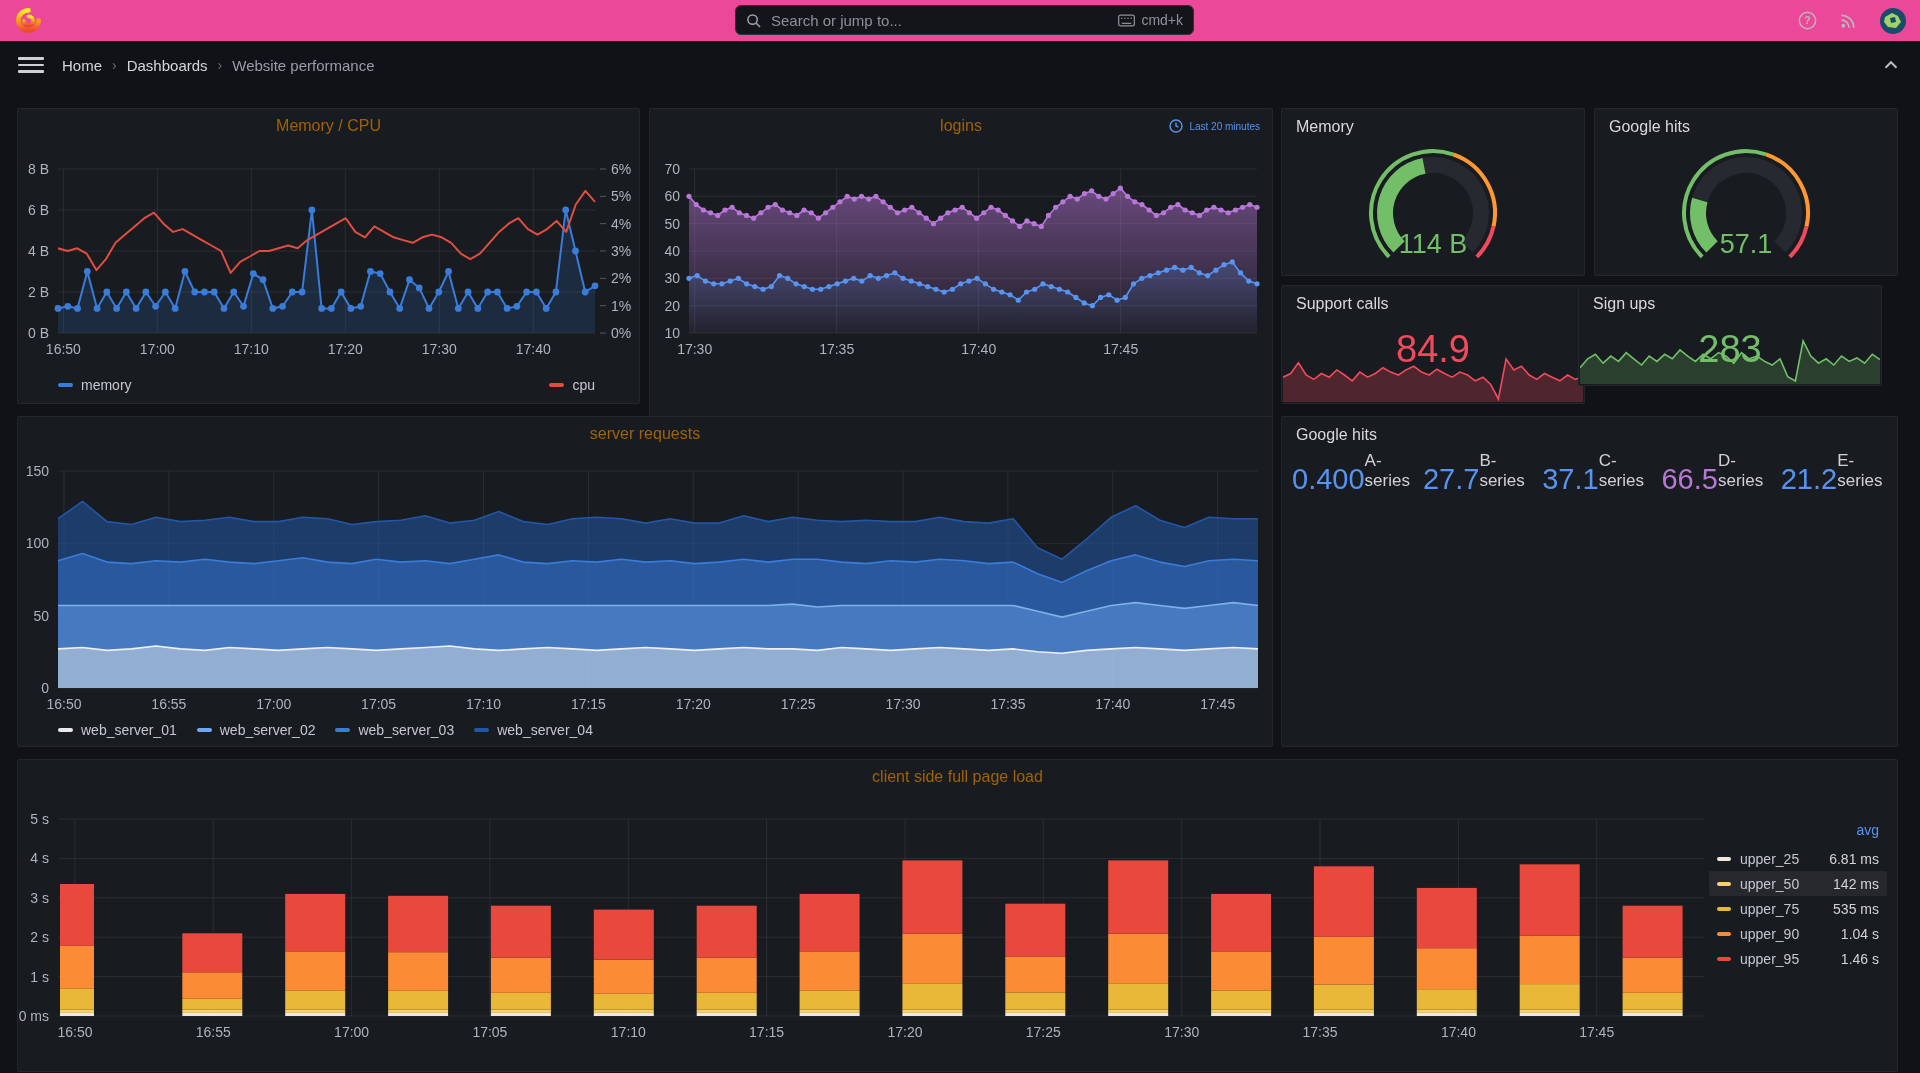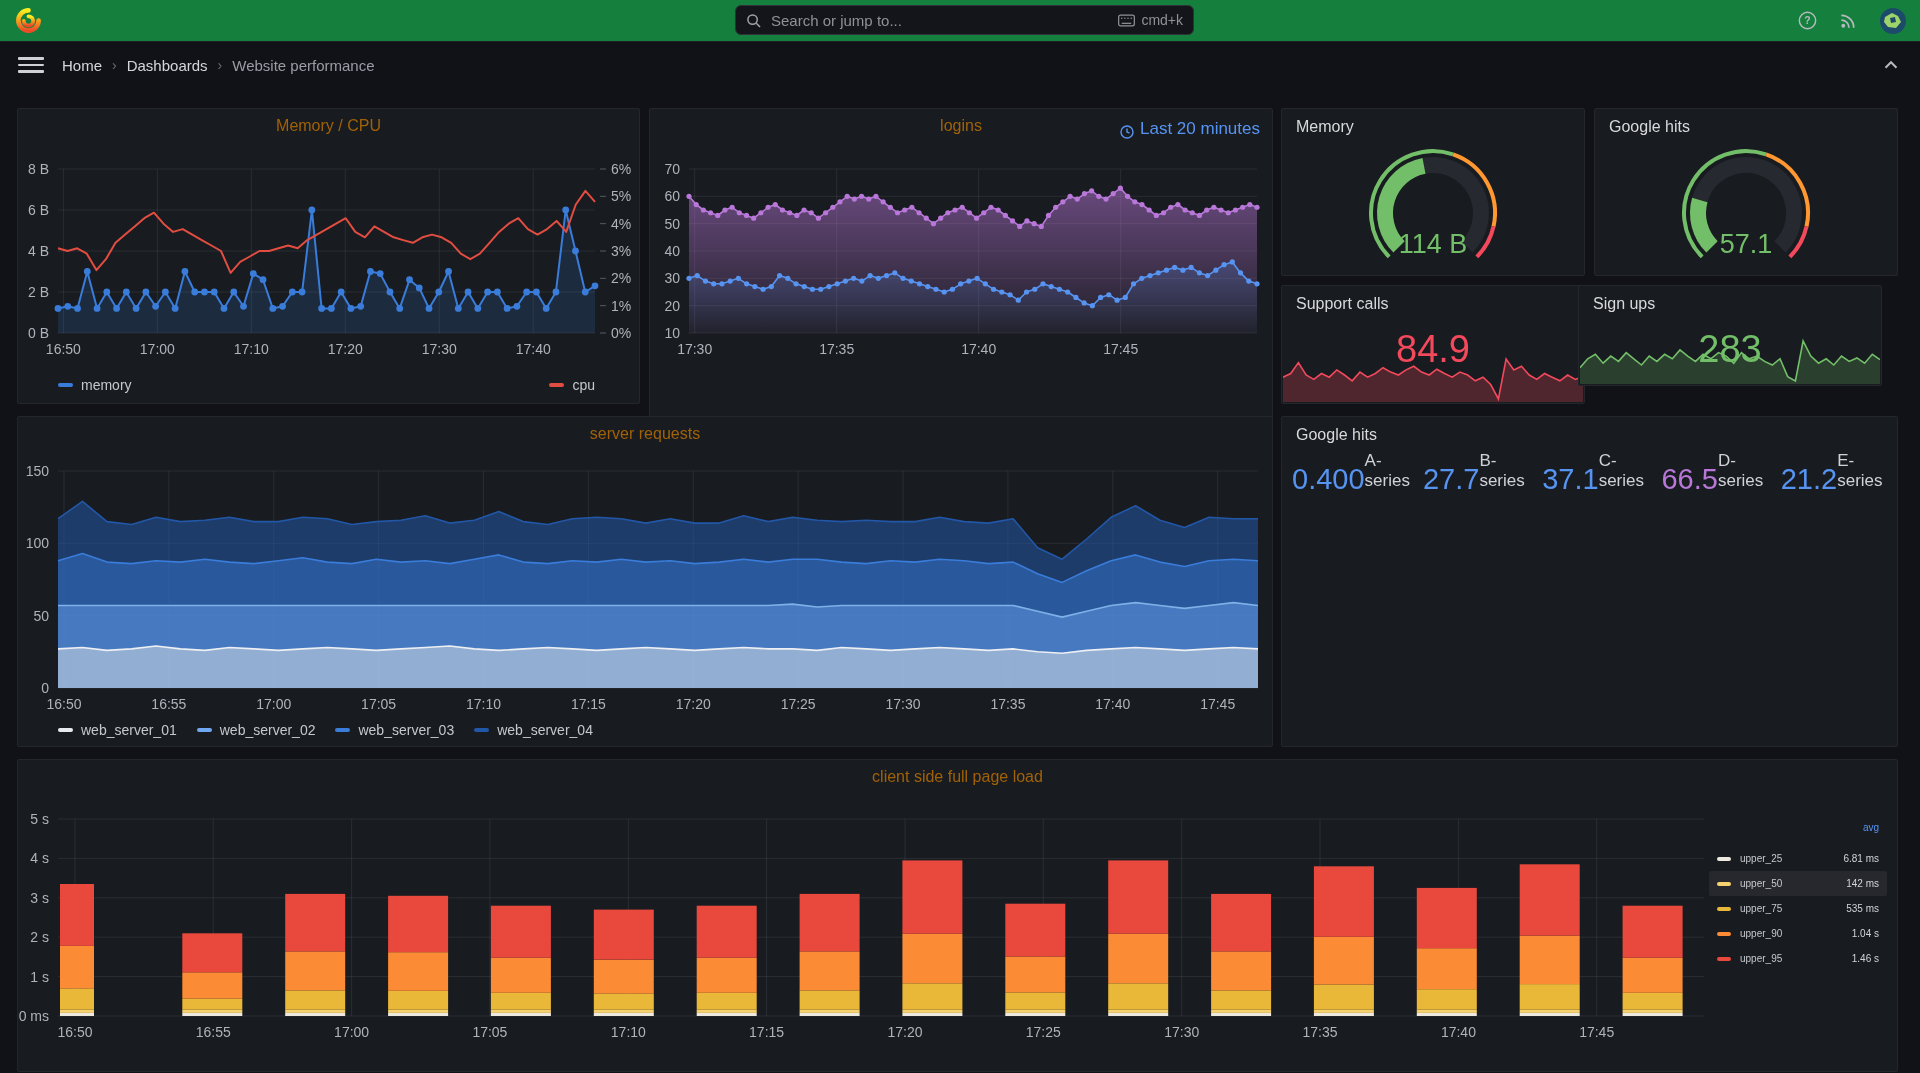--- a/index.html
+++ b/index.html
@@ -1,17 +1,17 @@
 <!DOCTYPE html>
 <html><head>
 <meta charset="utf-8">
 <style>
   html,body{margin:0;padding:0;width:1920px;height:1073px;overflow:hidden;background:#111217;
     font-family:"Liberation Sans",sans-serif;-webkit-font-smoothing:antialiased;}
-  .topbar{position:absolute;left:0;top:0;width:1920px;height:41px;background:#15803d;border-bottom:1px solid #1c1e22;}
+  .topbar{position:absolute;left:0;top:0;width:1920px;height:41px;background:#ec4899;border-bottom:1px solid #1c1e22;}
   .crumbbar{position:absolute;left:0;top:42px;width:1920px;height:46px;background:#111217;}
   .searchbox{position:absolute;left:735px;top:5px;width:459px;height:30px;background:#13151a;border:1px solid #2f3238;
     border-radius:6px;display:flex;align-items:center;padding:0 10px;box-sizing:border-box;color:#8e9197;}
   .searchbox input{background:transparent;border:0;outline:0;color:#c6c8cf;font-size:15px;flex:1;
     font-family:"Liberation Sans",sans-serif;}
   .searchbox input::placeholder{color:#8e9197;}
   .kbd{display:flex;align-items:center;gap:6px;color:#8e9197;font-size:14px;}
   .topicons{position:absolute;right:14px;top:0;height:41px;display:flex;align-items:center;gap:22px;}
   .crumbs{position:absolute;left:62px;top:0;height:46px;display:flex;align-items:center;gap:10px;font-size:15px;}
   .crumbs .lnk{color:#d5d6da;cursor:pointer;}
@@ -21,30 +21,30 @@
   .burger i{display:block;height:2.5px;background:#cfd1d6;border-radius:1px;}
   .collapse{position:absolute;right:18px;top:12px;width:22px;height:22px;cursor:pointer;}
   .panel{position:absolute;background:#181B1F;border:1px solid #23262B;border-radius:2px;box-sizing:border-box;}
   .ptitle{position:absolute;top:8px;left:0;right:0;text-align:center;font-size:16px;font-weight:500;color:#a16207;cursor:pointer;}
   .ptitle-left{position:absolute;top:9px;left:14px;font-size:16px;font-weight:500;color:#D8D9DA;cursor:pointer;}
   .chart{position:absolute;inset:0;}
   svg text{font-family:"Liberation Sans",sans-serif;}
   .legend{position:absolute;display:flex;gap:20px;font-size:14px;color:#c6c8cf;align-items:center;}
   .legend .it{display:flex;align-items:center;gap:8px;cursor:pointer;}
   .legend .sw{width:15px;height:4px;border-radius:2px;}
-  .timerange{position:absolute;right:12px;top:10px;display:flex;align-items:flex-end;gap:6px;color:#5794F2;
-    font-size:17px;font-weight:500;cursor:pointer;}
+  .timerange{position:absolute;right:12px;top:10px;display:flex;align-items:center;gap:6px;color:#5794F2;
+    font-size:10px;font-weight:500;cursor:pointer;}
   .statval{position:absolute;left:0;right:0;text-align:center;font-weight:500;}
   .bgcols{position:absolute;left:10px;right:10px;top:46px;bottom:10px;display:flex;gap:13px;}
   .bgcol{flex:1;display:flex;flex-direction:row;}
   .bgval{height:40px;text-align:center;font-size:29px;font-weight:500;}
   .bgbar{flex:1;background:#22252B;position:relative;}
   .bgfill{position:absolute;left:0;right:0;bottom:0;}
   .bglab{height:28px;display:flex;align-items:flex-end;justify-content:center;font-size:17px;color:#d0d2d8;}
-  .tlegend{position:absolute;right:10px;top:62px;width:178px;font-size:10px;color:#c6c8cf;}
+  .tlegend{position:absolute;right:10px;top:62px;width:178px;font-size:14px;color:#c6c8cf;}
   .tl-head{height:24px;text-align:right;color:#5794F2;padding-right:8px;}
   .tl-row{display:flex;align-items:center;height:25px;padding:0 8px;border-radius:2px;cursor:pointer;}
   .tl-row .sw{width:14px;height:4px;border-radius:2px;margin-right:9px;}
   .tl-row .val{margin-left:auto;color:#d2d4d9;}
   .tl-row.hl{background:rgba(204,204,220,0.08);}
 </style>
 </head>
 <body>
 
 <div class="topbar">

